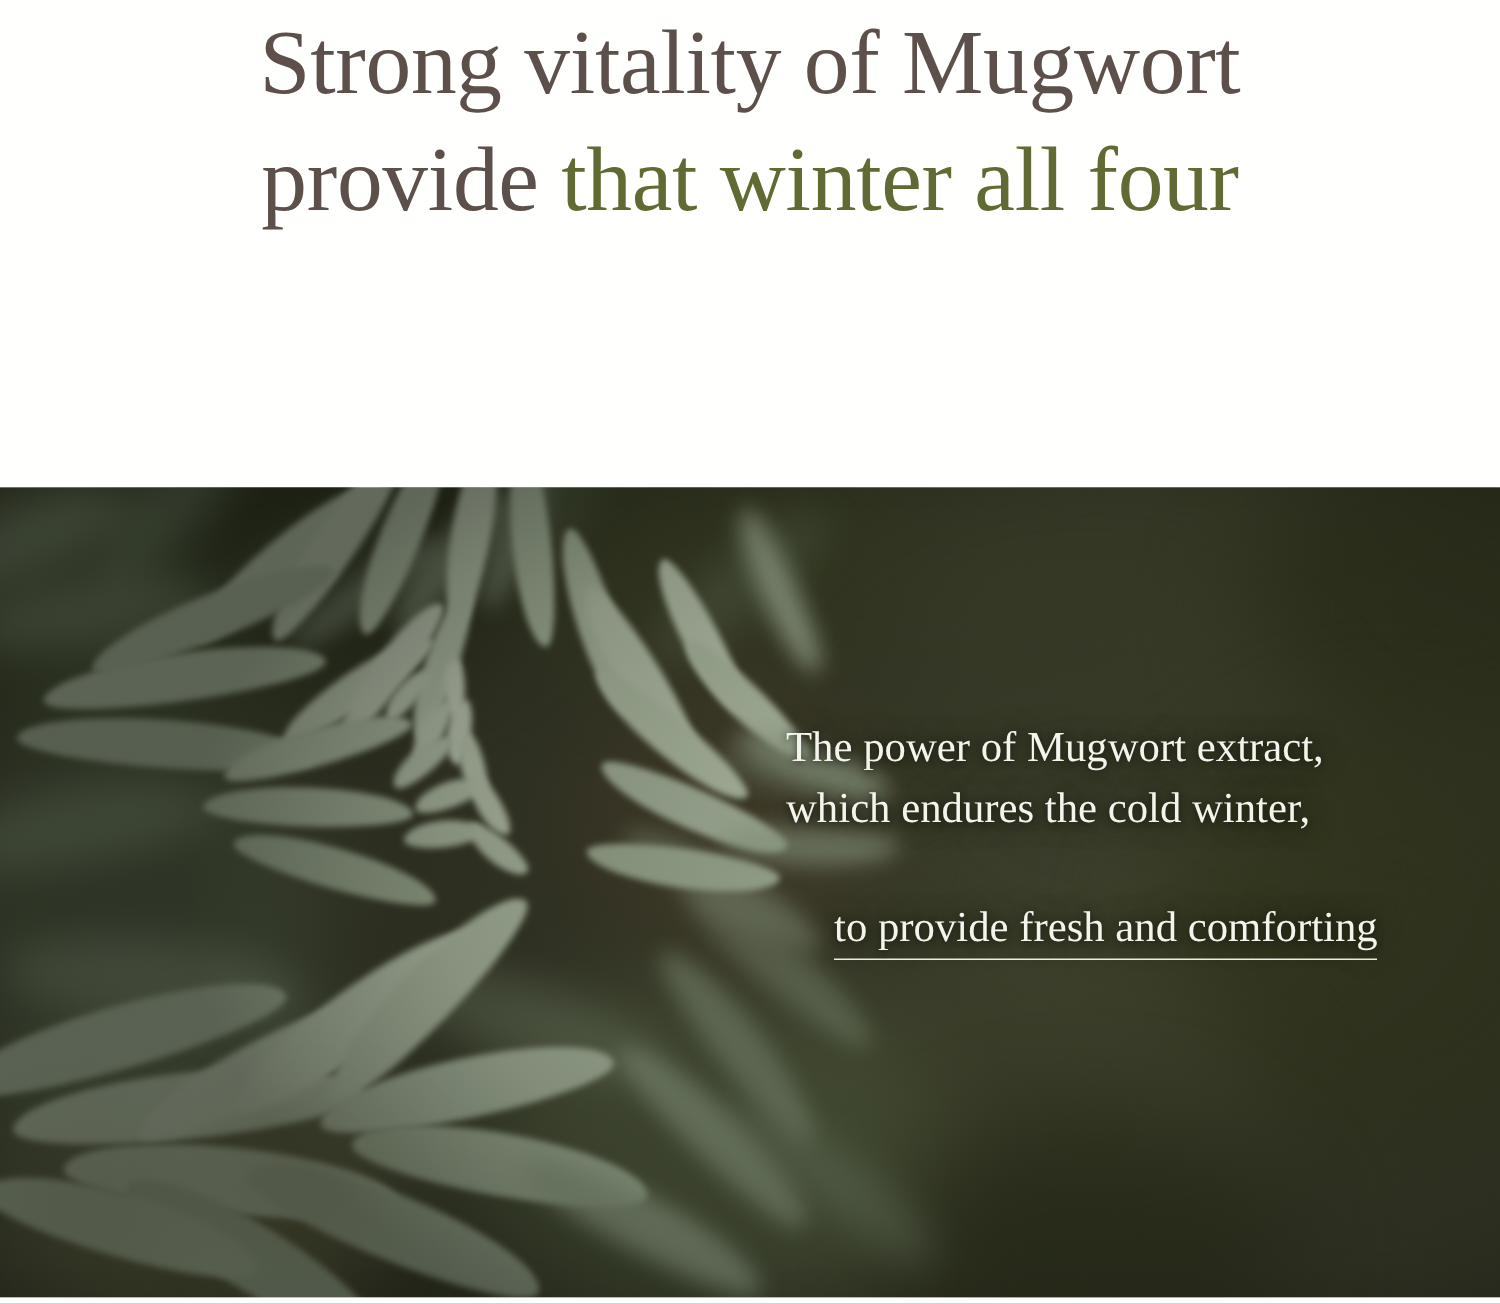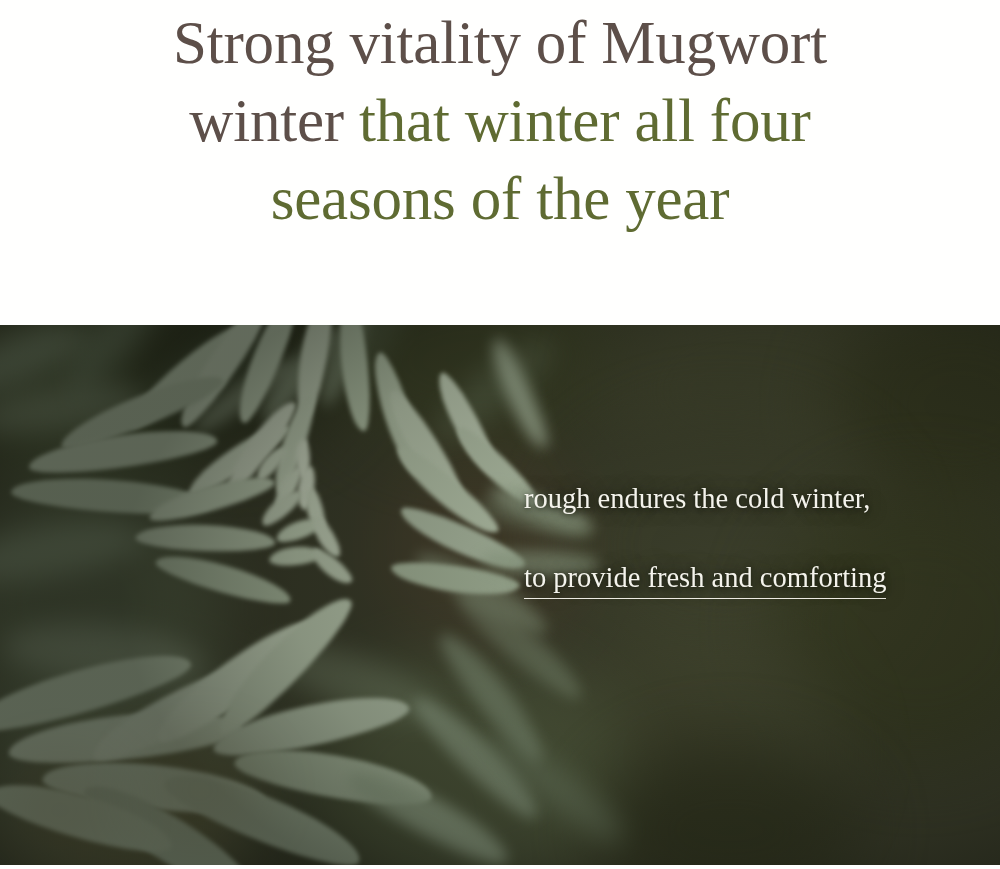--- a/index.html
+++ b/index.html
@@ -93,20 +93,21 @@
     line-height: 41px;
     text-shadow: 0 1px 5px rgba(20,24,14,0.75), 0 0 18px rgba(20,24,14,0.5);
     font-family: "Liberation Serif", "DejaVu Serif", serif;
   }
   .overlay-copy .para-gap { height: 38px; }
   .overlay-copy .ul-line {
     display: inline-block;
     border-bottom: 1.6px solid #f1efe6;
     padding-bottom: 2px;
     line-height: 36px;
+    margin-left: 32px;
   }
   .overlay-copy .ul-wrap { margin-bottom: 7px; }
   .nowrap { white-space: nowrap; }
   .vignette {
     position: absolute;
     inset: 0;
     background:
       radial-gradient(ellipse 62% 70% at 74% 48%, rgba(0,0,0,0.0) 0%, rgba(14,17,9,0.30) 72%, rgba(10,13,7,0.52) 100%);
     pointer-events: none;
   }
@@ -115,24 +116,21 @@
 <body>
 
 <div class="page">
 
   <div class="heading-band">
     <div class="heading">
       <div class="line">
         <span class="tx-brown">Strong vitality of Mugwort</span>
       </div>
       <div class="line">
-        <span class="tx-brown">winter</span><span class="tx-green"> that winter all four</span>
-      </div>
-      <div class="line">
-        <span class="tx-green">seasons of the year</span>
+        <span class="tx-brown">provide</span><span class="tx-green"> that winter all four</span>
       </div>
     </div>
   </div>
 
   <div class="photo">
     <div class="photo-canvas">
 
       <div class="bokeh" style="left:-40px;top:-30px;width:260px;height:200px;background:#4f5a3c;opacity:.85;"></div>
       <div class="bokeh" style="left:120px;top:-50px;width:230px;height:170px;background:#2e3320;opacity:.9;"></div>
       <div class="bokeh" style="left:330px;top:-60px;width:300px;height:190px;background:#3c4127;opacity:.9;"></div>
@@ -221,20 +219,21 @@
       <div class="leaf blurry" style="left:400px;top:350px;width:160px;height:32px;background:#8a9b81;opacity:.6;transform:rotate(52deg);"></div>
       <div class="leaf vblurry" style="left:460px;top:440px;width:170px;height:36px;background:#7b8c72;opacity:.5;transform:rotate(38deg);"></div>
 
       <div class="bokeh" style="left:140px;top:420px;width:120px;height:90px;background:#8a7240;opacity:.18;"></div>
       <div class="bokeh" style="left:0px;top:440px;width:120px;height:90px;background:#7b5c33;opacity:.16;"></div>
 
       <div class="vignette"></div>
     </div>
 
     <div class="overlay-copy" style="top:153px;left:524px;">
-      <div class="nowrap">rough endures the cold winter,</div>
+      <div class="nowrap">The power of Mugwort extract,</div>
+      <div class="nowrap">which endures the cold winter,</div>
       <div class="para-gap"></div>
       <div class="ul-wrap"><span class="ul-line nowrap">to provide fresh and comforting</span></div>
     </div>
   </div>
 
   <div class="bottom-strip"></div>
 </div>
 
 </body></html>

